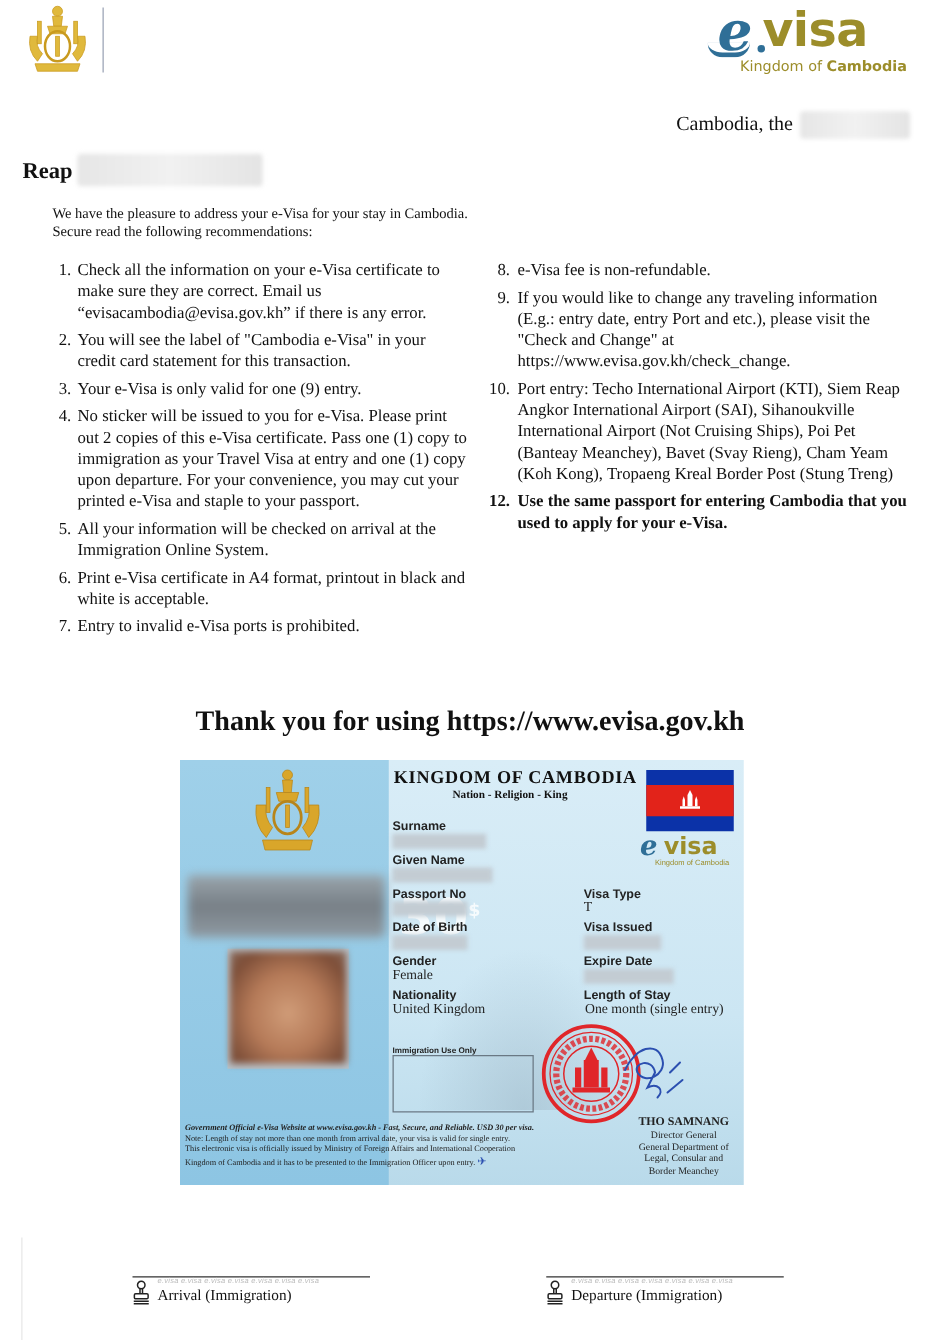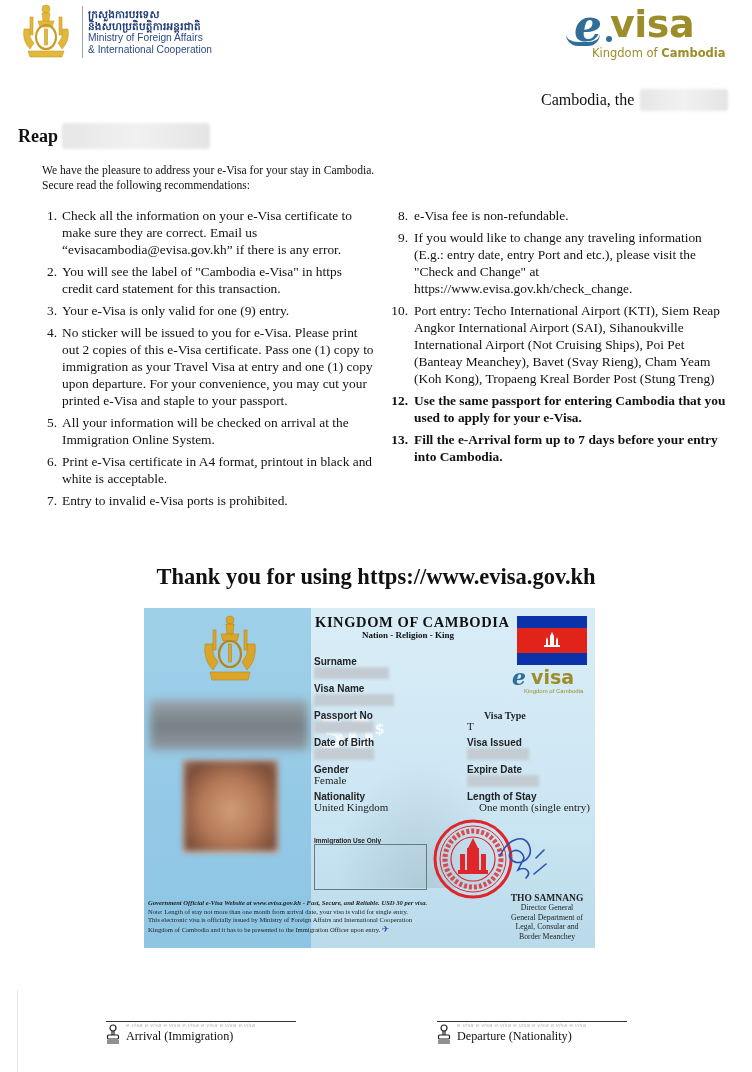--- a/index.html
+++ b/index.html
@@ -104,26 +104,20 @@
       <ellipse cx="28" cy="34" rx="10" ry="12" fill="none" stroke-width="2"></ellipse>
       <rect x="26.5" y="26" width="3" height="16"></rect>
       <path d="M6 26 Q4 38 12 46 L16 40 Q10 34 12 26 Z"></path>
       <path d="M50 26 Q52 38 44 46 L40 40 Q46 34 44 26 Z"></path>
       <rect x="12" y="14" width="3" height="18"></rect>
       <rect x="41" y="14" width="3" height="18"></rect>
       <path d="M10 48 L46 48 L44 54 L12 54 Z"></path>
     </g>
   </svg>
   <div class="divider"></div>
-  <div class="text">
-    <div class="kh">ក្រសួងការបរទេស</div>
-    <div class="kh">និងសហប្រតិបត្តិការអន្តរជាតិ</div>
-    <div class="en">Ministry of Foreign Affairs</div>
-    <div class="en">&amp; International Cooperation</div>
-  </div>
 </div>
 
 <div class="evisa-logo">
   <div class="swoosh"></div>
   <span class="e">e</span>
   <span class="dot"></span>
   <span class="visa">visa</span>
   <div class="kingdom"><span>Kingdom of </span><b>Cambodia</b></div>
 </div>
 
@@ -141,21 +135,21 @@
   <div>Secure read the following recommendations:</div>
 </div>
 
 <ol class="recs col-left">
   <li>
       <span class="num">1.</span>
       <span class="txt">Check all the information on your e-Visa certificate to make sure they are correct. Email us “evisacambodia@evisa.gov.kh” if there is any error.</span>
     </li>
   <li>
       <span class="num">2.</span>
-      <span class="txt">You will see the label of "Cambodia e-Visa" in https credit card statement for this transaction.</span>
+      <span class="txt">You will see the label of "Cambodia e-Visa" in your credit card statement for this transaction.</span>
     </li>
   <li>
       <span class="num">3.</span>
       <span class="txt">Your e-Visa is only valid for one (9) entry.</span>
     </li>
   <li>
       <span class="num">4.</span>
       <span class="txt">No sticker will be issued to you for e-Visa. Please print out 2 copies of this e-Visa certificate. Pass one (1) copy to immigration as your Travel Visa at entry and one (1) copy upon departure. For your convenience, you may cut your printed e-Visa and staple to your passport.</span>
     </li>
   <li>
@@ -181,24 +175,20 @@
       <span class="num">9.</span>
       <span class="txt">If you would like to change any traveling information (E.g.: entry date, entry Port and etc.), please visit the "Check and Change" at https://www.evisa.gov.kh/check_change.</span>
     </li>
   <li>
       <span class="num">10.</span>
       <span class="txt">Port entry: Techo International Airport (KTI), Siem Reap Angkor International Airport (SAI), Sihanoukville International Airport (Not Cruising Ships), Poi Pet (Banteay Meanchey), Bavet (Svay Rieng), Cham Yeam (Koh Kong), Tropaeng Kreal Border Post (Stung Treng)</span>
     </li>
   <li class="bold">
       <span class="num">12.</span>
       <span class="txt">Use the same passport for entering Cambodia that you used to apply for your e-Visa.</span>
-    </li>
-  <li class="bold">
-      <span class="num">13.</span>
-      <span class="txt">Fill the e-Arrival form up to 7 days before your entry into Cambodia.</span>
     </li>
 </ol>
 
 <div class="thanks">Thank you for using https://www.evisa.gov.kh</div>
 
 <div class="card">
   <div class="temple"></div>
   <div class="leftpanel"></div>
   <svg class="coat" viewBox="0 0 60 72">
     <g fill="#d9a62a" stroke="#b8851a" stroke-width="0.6">
@@ -238,39 +228,39 @@
   </div>
 
   <div class="mini-evisa">
     <span class="e">e</span>
     <span class="v">visa</span>
     <span class="k">Kingdom of Cambodia</span>
   </div>
 
   <div class="lbl" style="left:170px; top:48px;">Surname</div>
   <div class="vblur" style="left:170px; top:59px; width:75px;"></div>
-  <div class="lbl" style="left:170px; top:75px;">Visa Name</div>
+  <div class="lbl" style="left:170px; top:75px;">Given Name</div>
   <div class="vblur" style="left:170px; top:86px; width:80px;"></div>
   <div class="lbl" style="left:170px; top:102px;">Passport No</div>
   <div class="vblur" style="left:170px; top:113px; width:60px;"></div>
   <div class="lbl" style="left:170px; top:129px;">Date of Birth</div>
   <div class="vblur" style="left:170px; top:140px; width:60px;"></div>
   <div class="lbl" style="left:170px; top:156px;">Gender</div>
   <div class="val" style="left:170px; top:166px;">Female</div>
   <div class="lbl" style="left:170px; top:183px;">Nationality</div>
   <div class="val" style="left:170px; top:193px;">United Kingdom</div>
 
-  <div class="lbl" style="left:340px; top:102px;font-family:Liberation Serif, serif;">Visa Type</div>
+  <div class="lbl" style="left:323px; top:102px;">Visa Type</div>
   <div class="val" style="left:323px; top:112px;">T</div>
   <div class="lbl" style="left:323px; top:129px;">Visa Issued</div>
   <div class="vblur" style="left:323px; top:140px; width:62px;"></div>
   <div class="lbl" style="left:323px; top:156px;">Expire Date</div>
   <div class="vblur" style="left:323px; top:167px; width:72px;"></div>
   <div class="lbl" style="left:323px; top:183px;">Length of Stay</div>
-  <div class="val" style="left:323px; top:193px;padding-left:12px;">One month (single entry)</div>
+  <div class="val" style="left:312px; top:193px;padding-left:12px;">One month (single entry)</div>
 
   <div class="imm-lbl">Immigration Use Only</div>
   <div class="imm-box"></div>
 
   <svg class="seal" viewBox="0 0 82 82">
     <g fill="none" stroke="#e0262a">
       <circle cx="41" cy="41" r="38" stroke-width="3"></circle>
       <circle cx="41" cy="41" r="33" stroke-width="1"></circle>
       <circle cx="41" cy="41" r="22" stroke-width="1.2"></circle>
       <circle cx="41" cy="41" r="28" stroke-width="5" stroke-dasharray="3 2" opacity="0.8"></circle>
@@ -326,15 +316,15 @@
   <div class="wm">e.visa e.visa e.visa e.visa e.visa e.visa e.visa</div>
   <div class="row">
     <svg class="stamp-ico" viewBox="0 0 14 20">
       <g fill="none" stroke="#222" stroke-width="1.2">
         <circle cx="7" cy="4" r="3"></circle>
         <path d="M6 7 L6 11 M8 7 L8 11"></path>
         <rect x="1.5" y="11" width="11" height="4" rx="1"></rect>
         <path d="M1 17 L13 17 M1 19 L13 19"></path>
       </g>
     </svg>
-    <span class="lbl">Departure (Nationality)</span>
+    <span class="lbl">Departure (Immigration)</span>
   </div>
 </div>
 
 </body></html>

